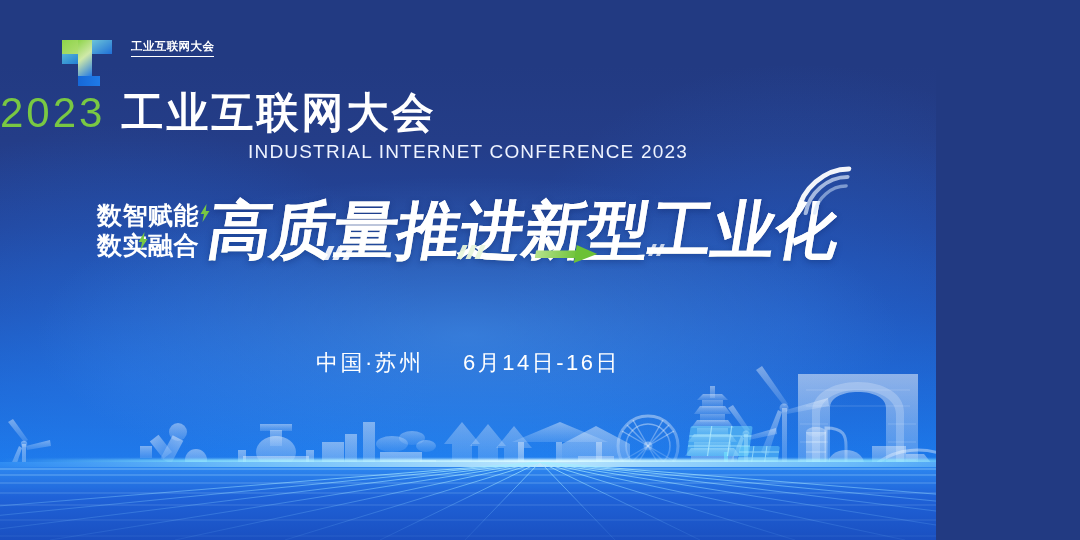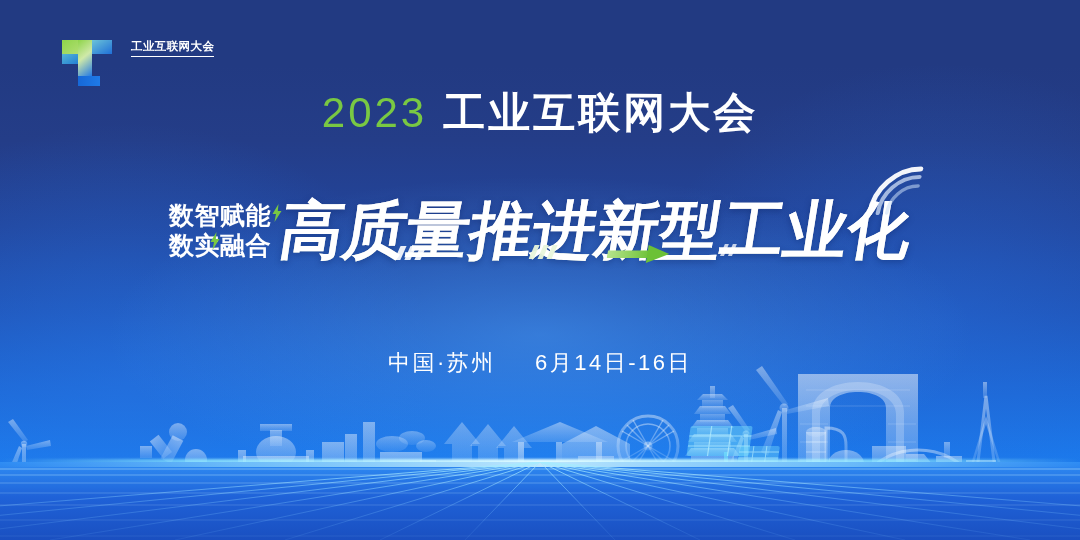--- a/index.html
+++ b/index.html
@@ -2,21 +2,21 @@
 <html><head>
 <meta charset="utf-8">
 <style>
   * { margin:0; padding:0; box-sizing:border-box; }
   html,body { width:1080px; height:540px; overflow:hidden; }
   body {
     font-family:"Liberation Sans","DejaVu Sans",sans-serif;
     background:#223a82;
   }
   .banner {
-    position:relative; width:1080px; height:540px; overflow:hidden;
+    position:relative; width:936px; height:540px; overflow:hidden;
     background:linear-gradient(180deg,
       #223a82 0%, #223a82 12%, #243d88 26%, #22459c 42%,
       #1f54b8 58%, #1c68d6 72%, #1a79ec 84%, #1f86f4 93%, #2f93f7 100%);
   }
 
   
   .glow-a, .glow-b, .glow-c { position:absolute; border-radius:50%; pointer-events:none; }
   .glow-a { left:-180px; top:120px; width:620px; height:520px;
             background:radial-gradient(ellipse at center, rgba(42,120,230,.45) 0%, rgba(42,120,230,0) 70%); }
   .glow-b { right:-160px; top:60px; width:600px; height:520px;
@@ -35,21 +35,21 @@
   }
   .logo-en { margin-top:4px; }
   .logo-en div {
     font-size:11.5px; font-weight:bold; color:#ffffff;
     letter-spacing:.85px; line-height:1.38; white-space:nowrap;
   }
 
   
   .title-row {
     position:absolute; left:0; right:0; top:92px;
-    display:flex; align-items:baseline; justify-content:center; gap:16px;
+    display:flex; align-items:baseline; justify-content:flex-start; gap:16px;
   }
   .title-year {
     font-size:42px; font-weight:300; color:#79c843;
     letter-spacing:3px; line-height:1;
   }
   .title-cn {
     font-size:42px; font-weight:bold; color:#ffffff;
     letter-spacing:3px; line-height:1;
   }
   .subtitle {
@@ -153,20 +153,21 @@
     </svg>
     <div class="logo-text">
       <div class="logo-cn">工业互联网大会</div>
     </div>
   </div>
 
   <div class="title-row">
     <span class="title-year">2023</span>
     <span class="title-cn">工业互联网大会</span>
   </div>
+  <div class="subtitle">INDUSTRIAL INTERNET CONFERENCE 2023</div>
 
   <div class="headline-wrap">
 
     <div class="slogan-left">
       <div class="slogan-line">
         <span>数智赋能</span>
         <svg class="bolt bolt-2" viewBox="0 0 10 18">
           <polygon points="6.5,0 0.5,10 4,10 2.5,18 9.5,7 5.8,7" fill="#79c843"></polygon>
         </svg>
       </div>

